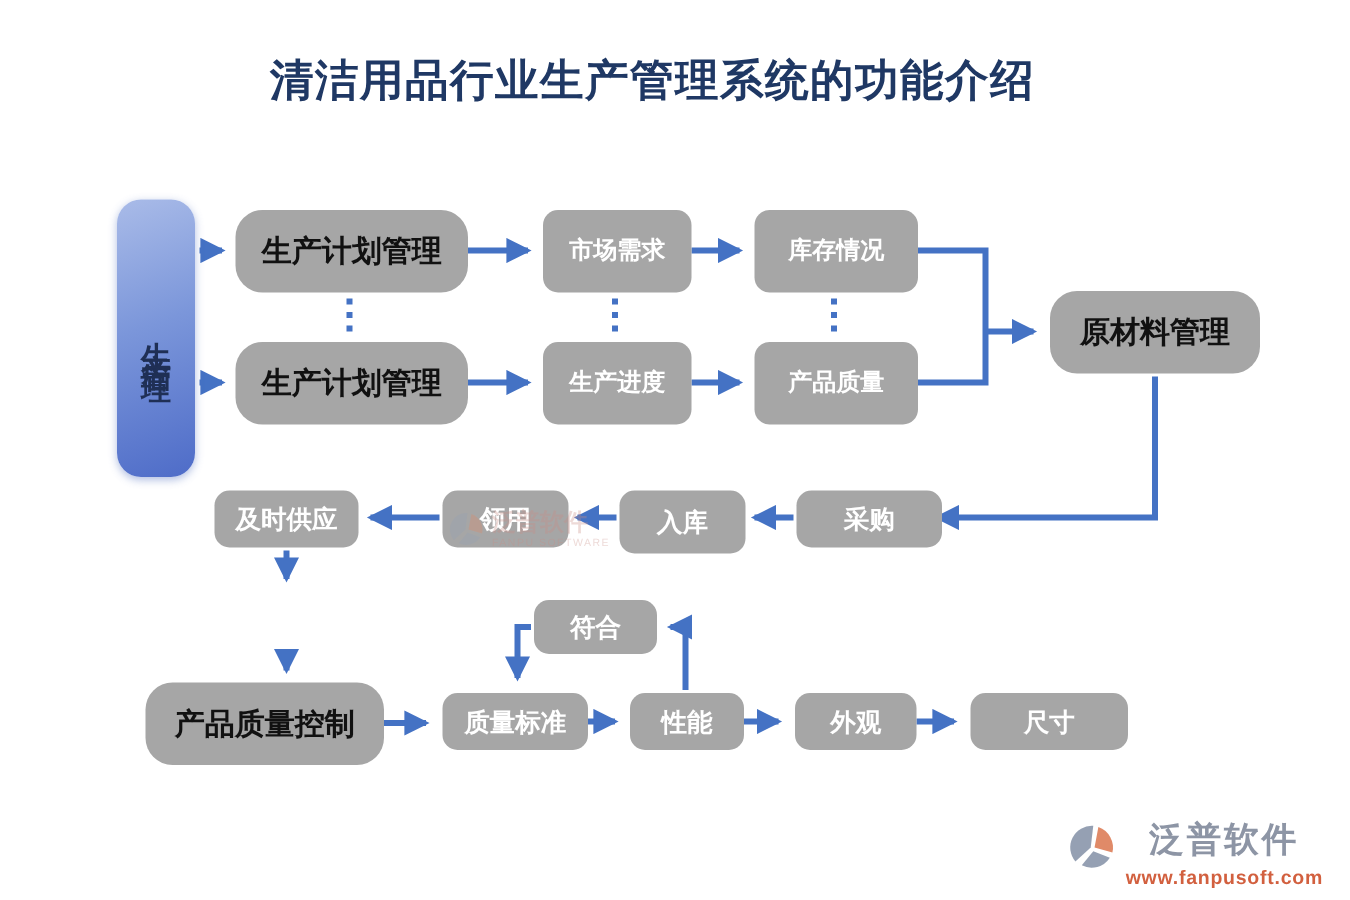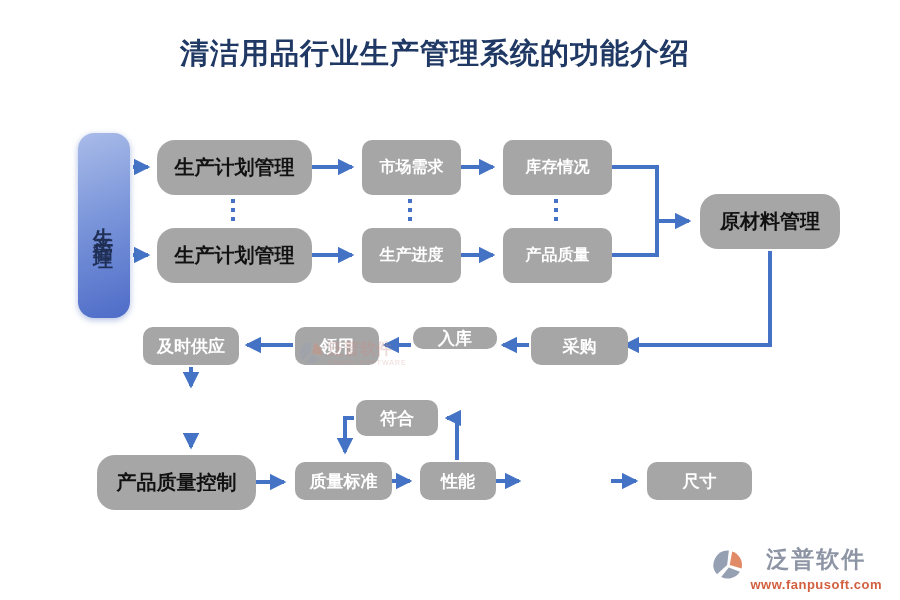--- a/index.html
+++ b/index.html
@@ -105,28 +105,29 @@
   <div class="node mid" style="left:503px;top:140px;width:109px;height:55px">库存情况</div>
 
   <div class="node big" style="left:157px;top:228px;width:155px;height:55px">生产计划管理</div>
   <div class="node mid" style="left:362px;top:228px;width:99px;height:55px">生产进度</div>
   <div class="node mid" style="left:503px;top:228px;width:109px;height:55px">产品质量</div>
 
   <div class="node big" style="left:700px;top:194px;width:140px;height:55px">原材料管理</div>
 
   <div class="node small" style="left:143px;top:327px;width:96px;height:38px">及时供应</div>
   <div class="node small" style="left:295px;top:327px;width:84px;height:38px">领用</div>
-  <div class="node small" style="left:413px;top:327px;width:84px;height:22px">入库</div>
+  <div class="node small" style="left:413px;top:327px;width:84px;height:42px">入库</div>
   <div class="node small" style="left:531px;top:327px;width:97px;height:38px">采购</div>
 
 
   <div class="node big" style="left:97px;top:455px;width:159px;height:55px">产品质量控制</div>
   <div class="node small" style="left:295px;top:462px;width:97px;height:38px">质量标准</div>
   <div class="node small" style="left:356px;top:400px;width:82px;height:36px">符合</div>
   <div class="node small" style="left:420px;top:462px;width:76px;height:38px">性能</div>
+  <div class="node small" style="left:530px;top:462px;width:81px;height:38px">外观</div>
   <div class="node small" style="left:647px;top:462px;width:105px;height:38px">尺寸</div>
 
   <div class="watermark">
     <svg width="26" height="26" viewBox="0 0 40 40">
       <path fill="#95A0B3" d="M21,3 A17,17 0 0 0 7,31 L19,20 Z"></path>
       <path fill="#E08A68" d="M25,4 A17,17 0 0 1 36,24 L22,20 Z"></path>
       <path fill="#95A0B3" d="M34,28 A17,17 0 0 1 12,34 L21,23 Z"></path>
     </svg>
     <div class="wm-text">
       <span class="wm-brand">泛普软件</span>

